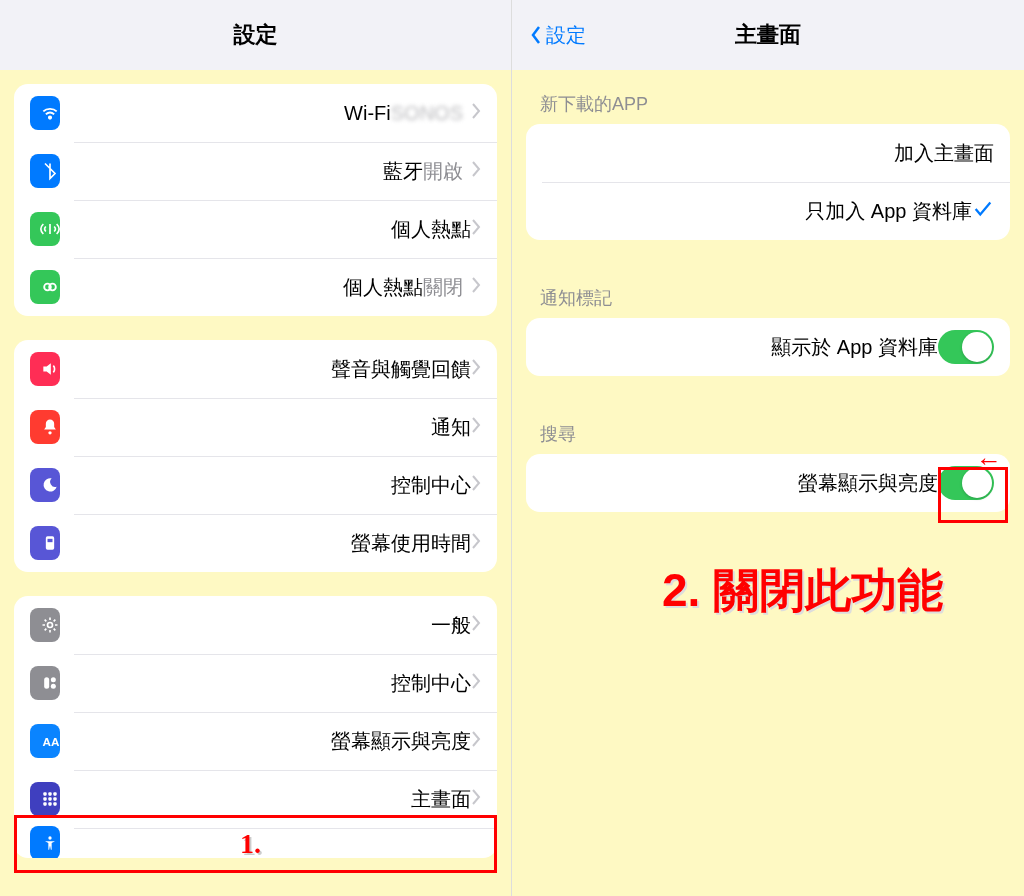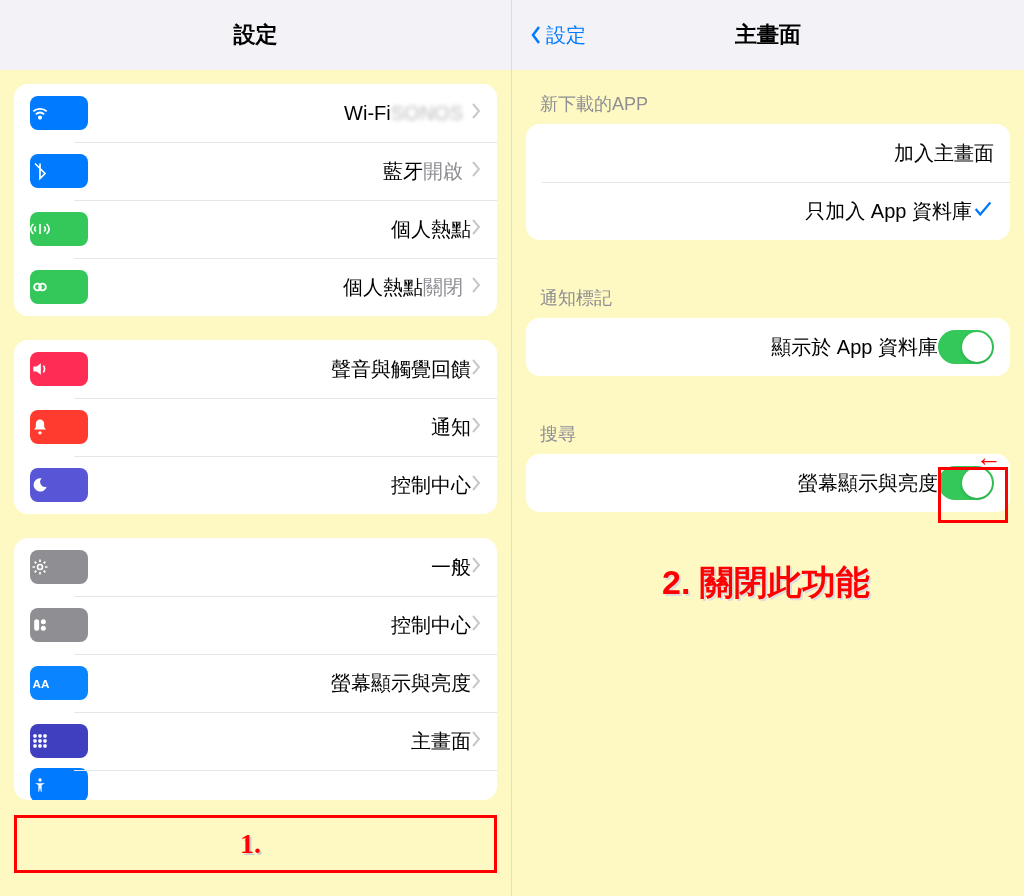--- a/index.html
+++ b/index.html
@@ -64,27 +64,27 @@
     content: "";
     position: absolute;
     top: 0;
     left: 60px;
     right: 0;
     height: 1px;
     background: #e5e5ea;
   }
   .row.no-icon + .row.no-icon::before { left: 16px; }
   .icon {
-    width: 58px;
+    width: 30px;
     height: 34px;
     border-radius: 8px;
     margin-right: 14px;
     display: flex;
     align-items: center;
-    justify-content: flex-start;
+    justify-content: flex-end;
     flex-shrink: 0;
     color: #fff;
   }
   .icon svg { width: 20px; height: 20px; }
   .label {
     flex: 1;
     font-size: 20px;
     color: #000;
     text-align: right;
   }
@@ -158,21 +158,21 @@
     right: 22px;
     top: 442px;
     color: #ff0000;
     font-size: 26px;
     z-index: 10;
   }
   .annot-2 {
     position: absolute;
     left: 150px;
     top: 560px;
-    font-size: 34px;
+    font-size: 46px;
     font-weight: 700;
     color: #ff0000;
     text-shadow: 2px 2px 0 #ddd;
     z-index: 11;
   }
   .blur-text {
     filter: blur(2px);
     opacity: 0.6;
   }
   
@@ -279,20 +279,32 @@
       <div class="icon bg-indigo">
         <svg viewBox="0 0 24 24" fill="currentColor">
             <path d="M14 4a8 8 0 106 10 6 6 0 01-6-10z"></path>
           </svg>
       </div>
       <div class="label">控制中心</div>
       <div class="chevron"><svg viewBox="0 0 10 18" fill="none" stroke="currentColor" stroke-width="2">
             <path d="M2 2l6 7-6 7"></path>
           </svg></div>
     </div>
+    <div class="row">
+      <div class="icon bg-indigo">
+        <svg viewBox="0 0 24 24" fill="currentColor">
+            <rect x="7" y="4" width="10" height="16" rx="2"></rect>
+            <rect x="9" y="7" width="6" height="4" fill="#5856d6"></rect>
+          </svg>
+      </div>
+      <div class="label">螢幕使用時間</div>
+      <div class="chevron"><svg viewBox="0 0 10 18" fill="none" stroke="currentColor" stroke-width="2">
+            <path d="M2 2l6 7-6 7"></path>
+          </svg></div>
+    </div>
   </div>
 
   <div class="group">
     <div class="row">
       <div class="icon bg-gray">
         <svg viewBox="0 0 24 24" fill="none" stroke="currentColor" stroke-width="2">
             <circle cx="12" cy="12" r="3"></circle>
             <path d="M12 3v3M12 18v3M3 12h3M18 12h3M5.6 5.6l2 2M16.4 16.4l2 2M5.6 18.4l2-2M16.4 7.6l2-2"></path>
           </svg>
       </div>

